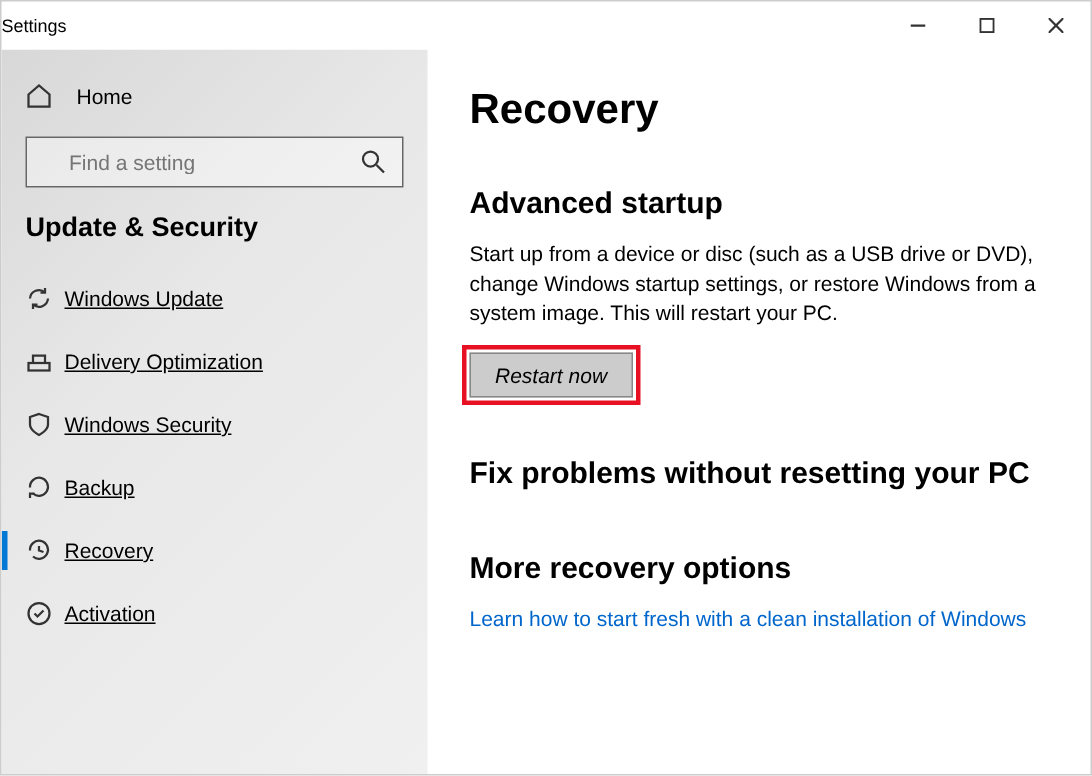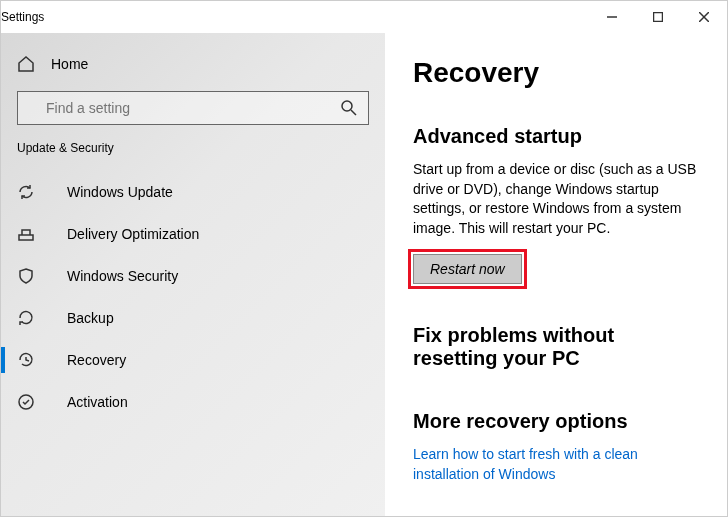--- a/index.html
+++ b/index.html
@@ -3,27 +3,27 @@
   <meta charset="utf-8">
   <style>
     * { margin: 0; padding: 0; box-sizing: border-box; font-family: "Segoe UI", sans-serif; }
     body { width: 728px; height: 517px; overflow: hidden; background: #fff; display: flex; flex-direction: column; border: 1px solid #ccc; }
     .titlebar { height: 32px; display: flex; align-items: center; justify-content: space-between; }
     .titlebar-title { font-size: 12px; color: #000; }
     .window-controls { display: flex; }
     .win-btn { width: 46px; height: 32px; display: flex; align-items: center; justify-content: center; font-size: 14px; color: #000; }
     .win-btn svg { width: 10px; height: 10px; }
     .content { display: flex; flex: 1; overflow: hidden; }
-    .sidebar { width: 384px; background: linear-gradient(135deg, #d8d8d8 0%, #e8e8e8 40%, #f0f0f0 100%); padding: 12px 0 0 0; display: flex; flex-direction: column; overflow: hidden; }
+    .sidebar { width: 284px; background: linear-gradient(135deg, #d8d8d8 0%, #e8e8e8 40%, #f0f0f0 100%); padding: 12px 0 0 0; display: flex; flex-direction: column; overflow: hidden; }
     .home-row { display: flex; align-items: center; padding: 10px 16px; gap: 16px; }
     .home-row .label { font-size: 14px; color: #000; }
     .search-box { margin: 8px 16px 16px 16px; height: 34px; border: 1px solid #666; background: rgba(255,255,255,0.4); display: flex; align-items: center; padding: 0 10px; }
     .search-box input { border: none; outline: none; background: transparent; flex: 1; font-size: 14px; color: #555; margin-left: 18px; }
-    .section-header { padding: 0 16px 16px 16px; font-size: 12px; font-weight: 400; color: #000; }
-    .nav-item { display: flex; align-items: center; padding: 12px 16px; gap: 32px; position: relative; }
+    .section-header { padding: 0 16px 16px 16px; font-size: 18px; font-weight: 700; color: #000; }
+    .nav-item { display: flex; align-items: center; padding: 12px 16px; gap: 8px; position: relative; text-decoration: underline; }
     .nav-item.active::before { content: ""; position: absolute; left: 0; top: 8px; bottom: 8px; width: 4px; background: #0078d4; }
     .nav-item .label { font-size: 14px; color: #000; }
     .nav-icon { width: 18px; height: 18px; display: flex; align-items: center; justify-content: center; }
     .main { flex: 1; padding: 24px 28px; overflow: hidden; }
     .page-title { font-size: 28px; font-weight: 600; margin-bottom: 36px; }
     .section-title { font-size: 20px; font-weight: 600; margin-bottom: 12px; }
     .section-text { font-size: 14px; color: #000; line-height: 1.4; margin-bottom: 16px; }
     .btn { display: inline-block; padding: 6px 16px; background: #ccc; border: 1px solid #888; font-size: 14px; }
     .btn-highlight { outline: 3px solid #e81123; outline-offset: 2px; font-style: italic; }
     .section { margin-bottom: 40px; }

